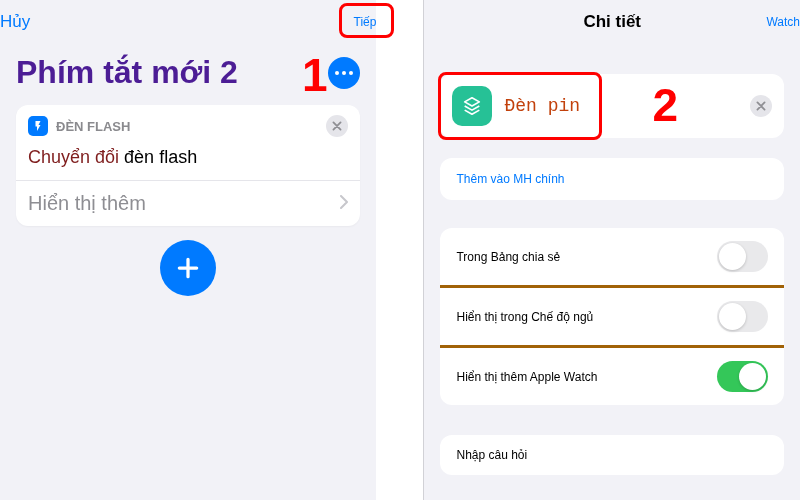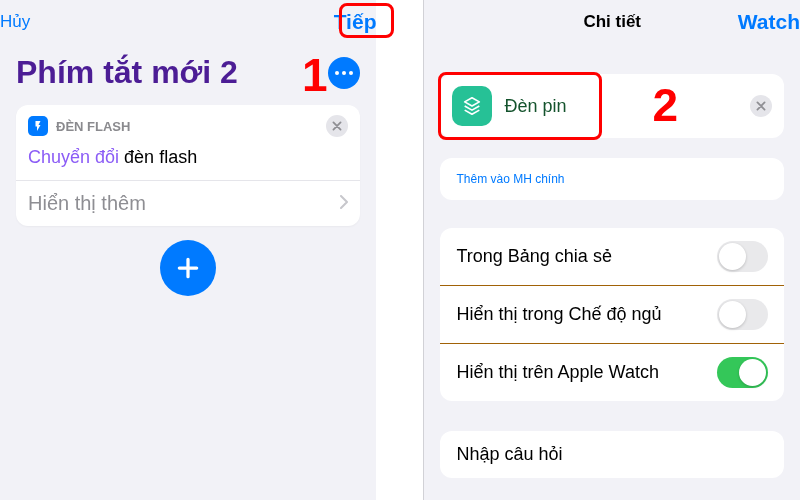--- a/index.html
+++ b/index.html
@@ -18,21 +18,21 @@
     
     .navbar {
       height: 44px;
       display: flex;
       align-items: center;
       justify-content: space-between;
       padding: 0 0;
       position: relative;
     }
     .nav-left { color: #007aff; font-size: 17px; }
-    .nav-right { color: #007aff; font-size: 21px; font-weight: 700; }
+    .nav-right { color: #007aff; font-size: 12px; font-weight: 400; }
     .nav-title { position: absolute; left: 0; right: 0; text-align: center; font-size: 17px; font-weight: 600; color: #000; pointer-events: none; }
     
     .title-row { display: flex; align-items: center; justify-content: space-between; padding: 10px 16px 14px 16px; }
     .page-title { font-size: 32px; font-weight: 700; color: #4c1d95; }
     .more-btn {
       width: 32px; height: 32px; border-radius: 50%; background: #007aff;
       display: flex; align-items: center; justify-content: center; gap: 3px;
     }
     .more-btn span { width: 4px; height: 4px; background: #fff; border-radius: 50%; }
     
@@ -47,21 +47,21 @@
     .flash-icon {
       width: 20px; height: 20px; background: #007aff; border-radius: 5px;
       margin-right: 8px; display: flex; align-items: center; justify-content: center;
       color: #fff; font-size: 12px; font-weight: 700;
     }
     .card-header-close {
       margin-left: auto; width: 22px; height: 22px; background: #e5e5ea; border-radius: 50%;
       display: flex; align-items: center; justify-content: center; color: #8e8e93; font-size: 13px;
     }
     .card-body { padding: 4px 12px 12px 12px; font-size: 18px; }
-    .card-body .hl { color: #8b5cf6; }
+    .card-body .hl { color: #7f1d1d; }
     .card-body .nm { color: #000; }
     .card-footer {
       border-top: 1px solid #e5e5ea; padding: 11px 12px; display: flex; align-items: center;
       color: #8e8e93; font-size: 20px;
     }
     .card-footer .chev { margin-left: auto; color: #c7c7cc; font-size: 15px; }
     
     .add-btn {
       width: 56px; height: 56px; border-radius: 50%; background: #007aff;
       display: flex; align-items: center; justify-content: center;
@@ -72,38 +72,38 @@
     
     .name-card {
       background: #fff; border-radius: 12px; margin: 30px 16px 20px 16px;
       display: flex; align-items: center; padding: 12px 12px;
     }
     .app-icon {
       width: 40px; height: 40px; border-radius: 10px; background: #26c196;
       display: flex; align-items: center; justify-content: center; margin-right: 12px;
     }
     .app-icon svg { width: 22px; height: 22px; }
-    .name-text { font-size: 18px; color: #14532d; }
+    .name-text { font-size: 18px; color: #c2410c; font-family: Liberation Mono, monospace; }
     .clear-btn {
       margin-left: auto; width: 22px; height: 22px; background: #e5e5ea; border-radius: 50%;
       display: flex; align-items: center; justify-content: center; color: #8e8e93; font-size: 13px;
     }
     
     .link-card {
       background: #fff; border-radius: 12px; margin: 0 16px 28px 16px;
       padding: 14px 16px; color: #007aff; font-size: 12px;
     }
     
     .group {
       background: #fff; border-radius: 12px; margin: 0 16px 30px 16px;
     }
     .row {
-      display: flex; align-items: center; padding: 13px 16px; font-size: 18px; color: #000; gap: 44px;
-    }
-    .row + .row { border-top: 1px solid #a16207; }
+      display: flex; align-items: center; padding: 13px 16px; font-size: 12px; color: #000; gap: 44px;
+    }
+    .row + .row { border-top: 3px solid #a16207; }
     .toggle {
       margin-left: auto; width: 51px; height: 31px; border-radius: 16px; background: #e9e9eb;
       position: relative;
     }
     .toggle.on { background: #34c759; }
     .toggle .knob {
       position: absolute; top: 2px; width: 27px; height: 27px; background: #fff;
       border-radius: 50%; box-shadow: 0 1px 3px rgba(0,0,0,.2);
     }
     .toggle.off .knob { left: 2px; }
@@ -203,21 +203,21 @@
           <div class="knob"></div>
         </div>
     </div>
     <div class="row">
       <span>Hiển thị trong Chế độ ngủ</span>
       <div class="toggle off">
           <div class="knob"></div>
         </div>
     </div>
     <div class="row">
-      <span>Hiển thị trên Apple Watch</span>
+      <span>Hiển thị thêm Apple Watch</span>
       <div class="toggle on">
           <div class="knob"></div>
         </div>
     </div>
   </div>
 
   <div class="group" style="margin-bottom:0;">
     <div class="row">
       <span>Nhập câu hỏi</span>
     </div>

